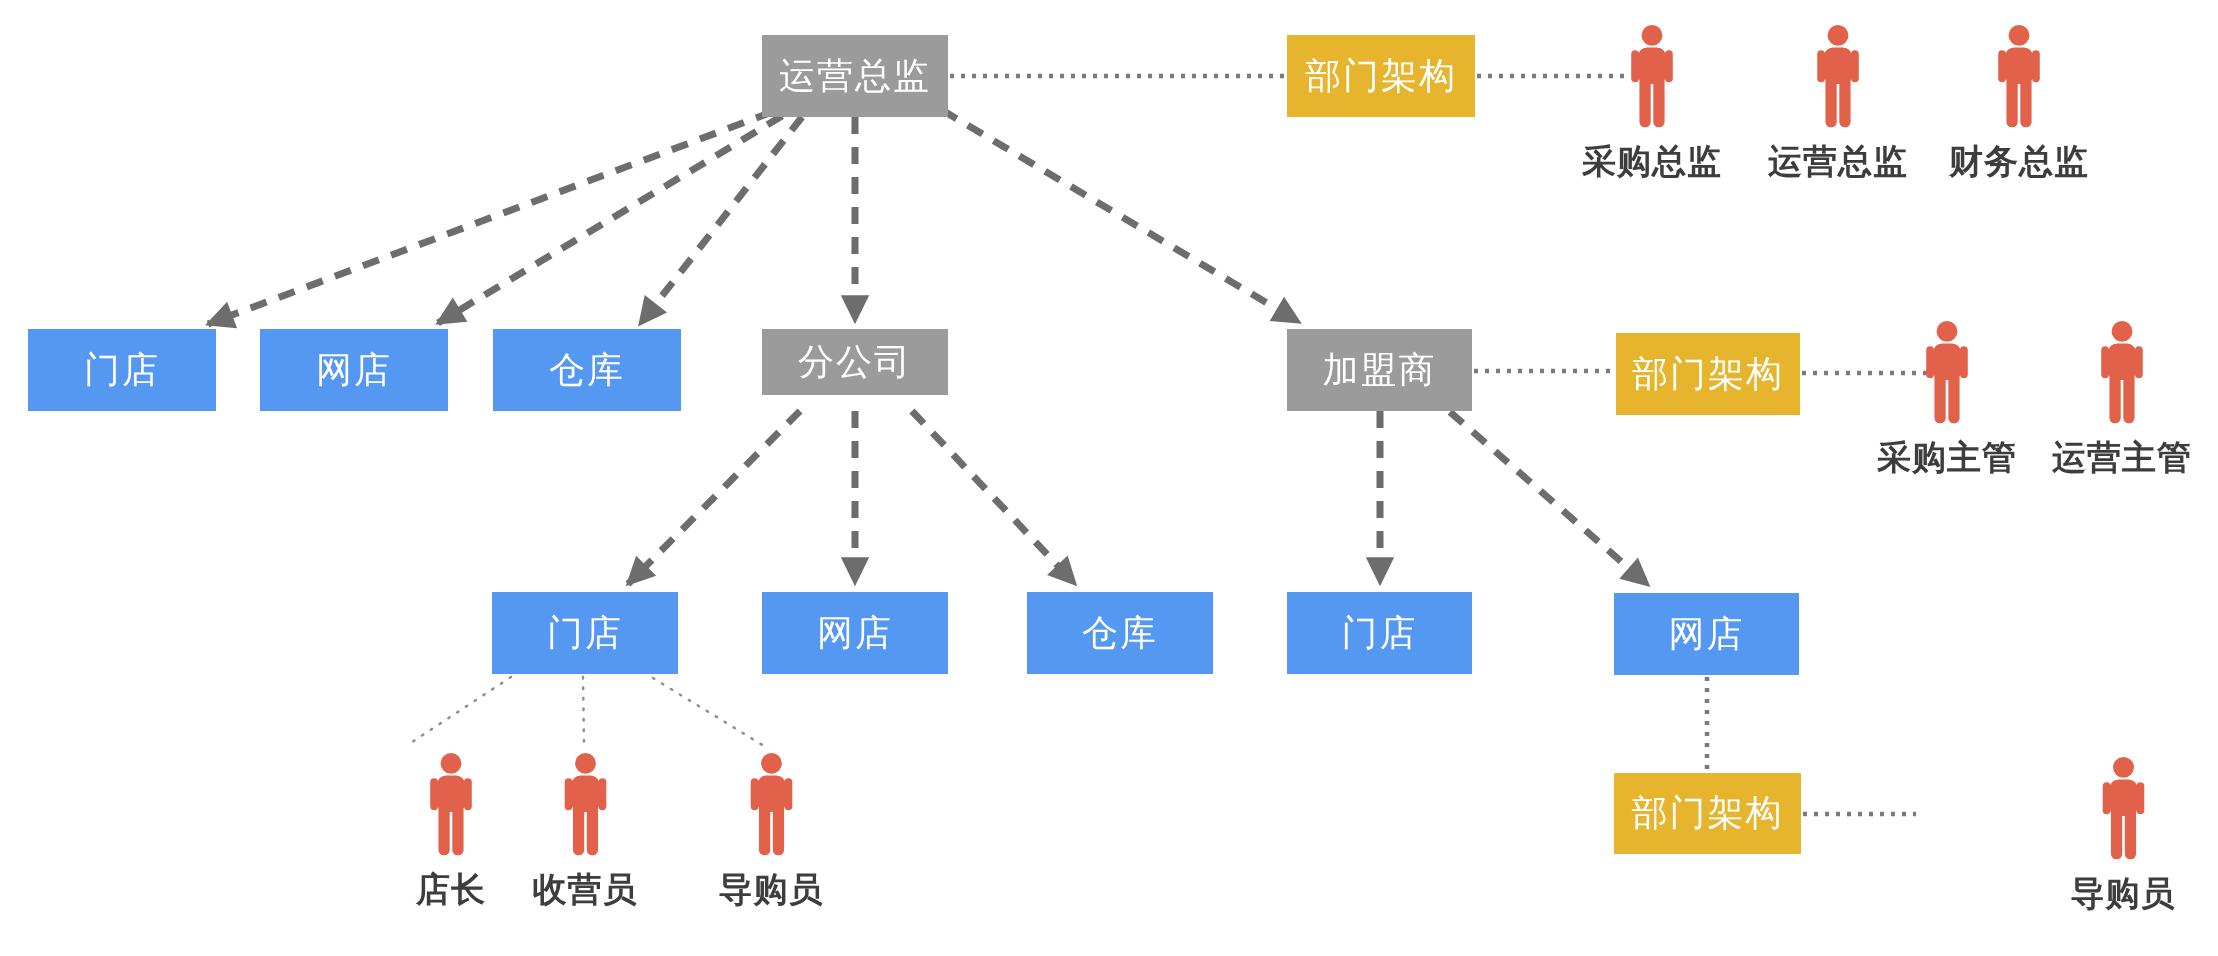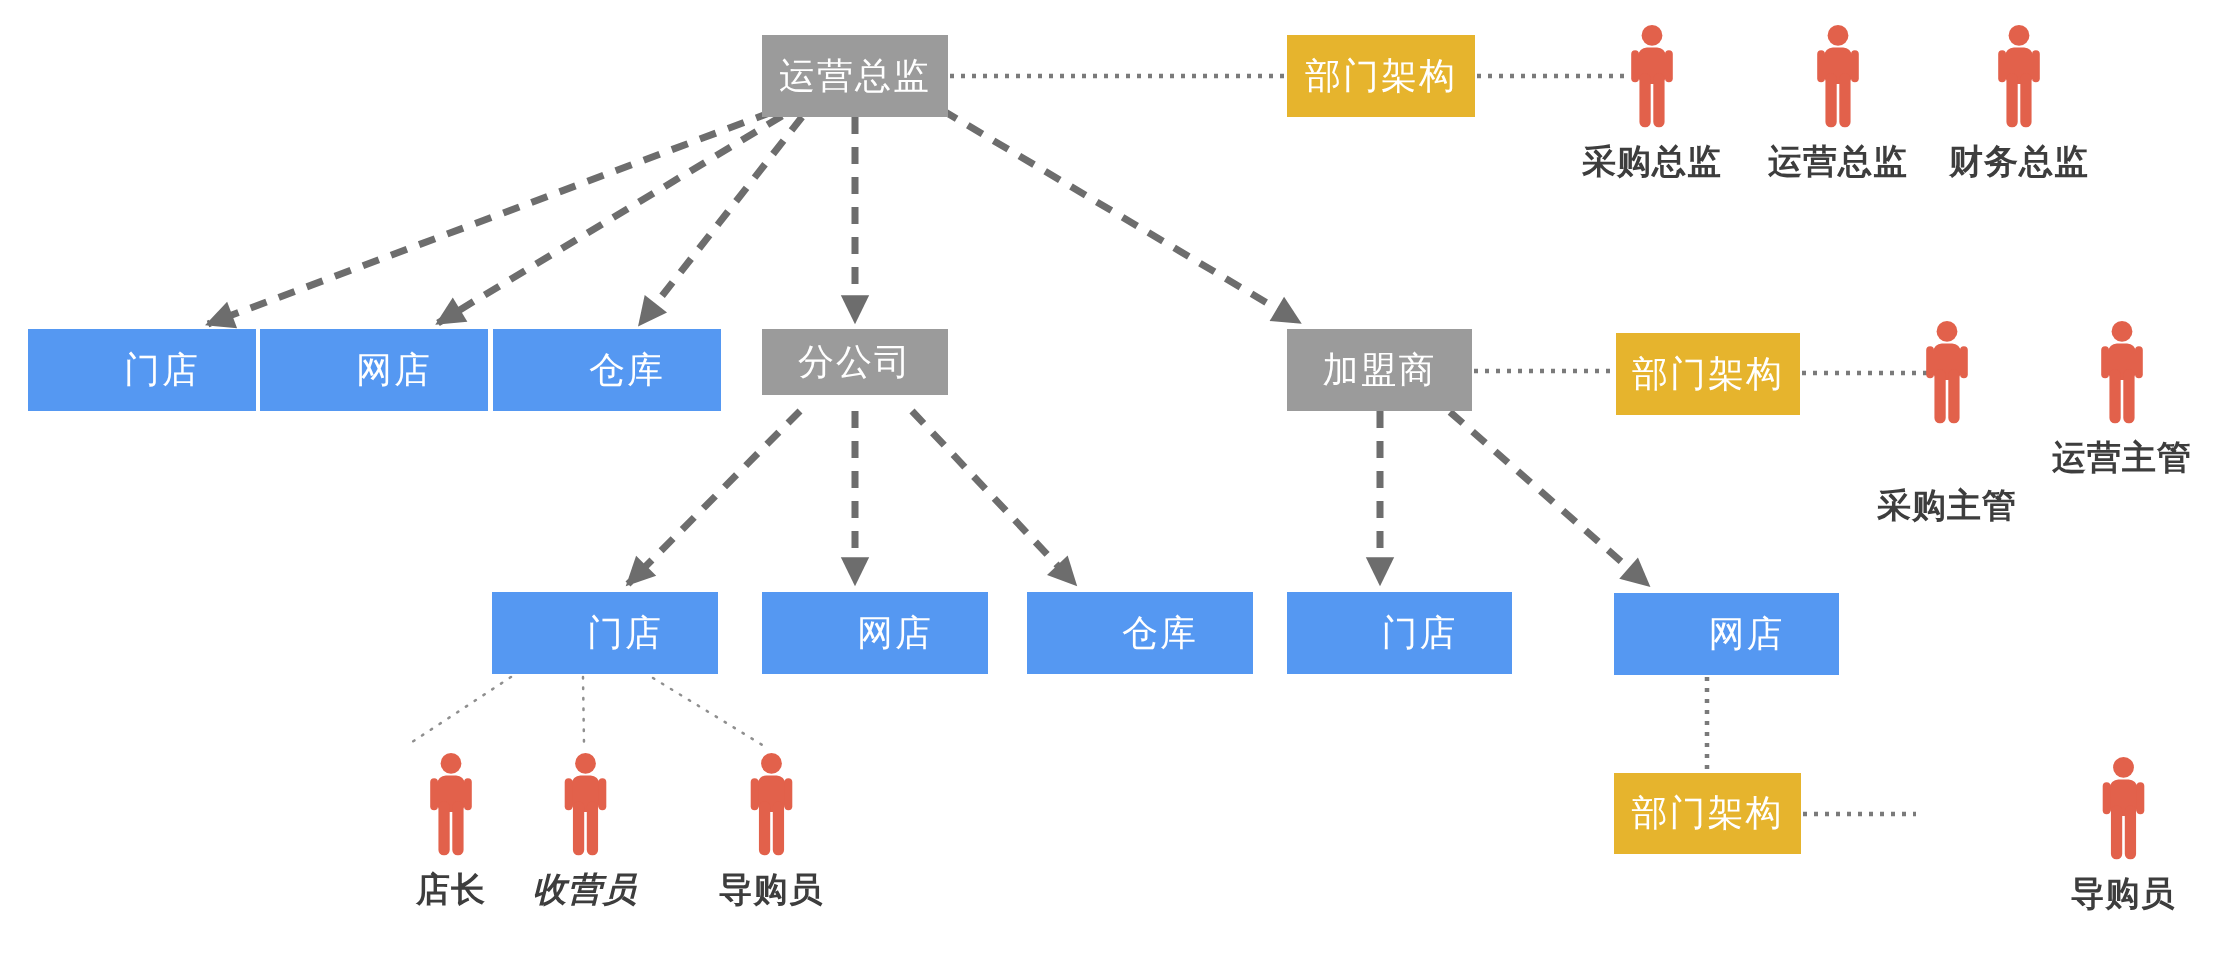--- a/index.html
+++ b/index.html
@@ -44,21 +44,21 @@
     position: absolute;
     display: flex;
     align-items: center;
     justify-content: center;
     color: var(--box-text, #fff);
     font-size: 36px;
     letter-spacing: 2px;
     white-space: nowrap;
   }
   .node.gray   { background: var(--node-gray, #9b9b9b); }
-  .node.blue   { background: var(--node-blue, #5598f2); padding-left: 40px; }
+  .node.blue   { background: var(--node-blue, #5598f2); }
   .node.yellow { background: var(--node-yellow, #e6b42d); }
   .person {
     position: absolute;
     display: flex;
     flex-direction: column;
     align-items: center;
     transform: translateX(-50%);
   }
   .person-icon {
     width: 52px;
@@ -158,40 +158,40 @@
       </svg>
     <div class="person-label">运营总监</div>
   </div>
   <div class="person" style="left:2019px; top:22px;">
     <svg class="person-icon" viewBox="0 0 60 120">
         <use href="#person-shape"></use>
       </svg>
     <div class="person-label">财务总监</div>
   </div>
 
-  <div class="person" style="left:1947px; top:318px;gap:48px;">
+  <div class="person" style="left:1947px; top:318px;">
     <svg class="person-icon" viewBox="0 0 60 120">
         <use href="#person-shape"></use>
       </svg>
     <div class="person-label">采购主管</div>
   </div>
   <div class="person" style="left:2122px; top:318px;">
     <svg class="person-icon" viewBox="0 0 60 120">
         <use href="#person-shape"></use>
       </svg>
     <div class="person-label">运营主管</div>
   </div>
 
   <div class="person" style="left:404px; top:750px;margin-left:47px;">
     <svg class="person-icon" viewBox="0 0 60 120">
         <use href="#person-shape"></use>
       </svg>
     <div class="person-label">店长</div>
   </div>
-  <div class="person" style="left:585px; top:750px;font-style:italic;">
+  <div class="person" style="left:585px; top:750px;">
     <svg class="person-icon" viewBox="0 0 60 120">
         <use href="#person-shape"></use>
       </svg>
     <div class="person-label">收营员</div>
   </div>
   <div class="person" style="left:771px; top:750px;">
     <svg class="person-icon" viewBox="0 0 60 120">
         <use href="#person-shape"></use>
       </svg>
     <div class="person-label">导购员</div>

